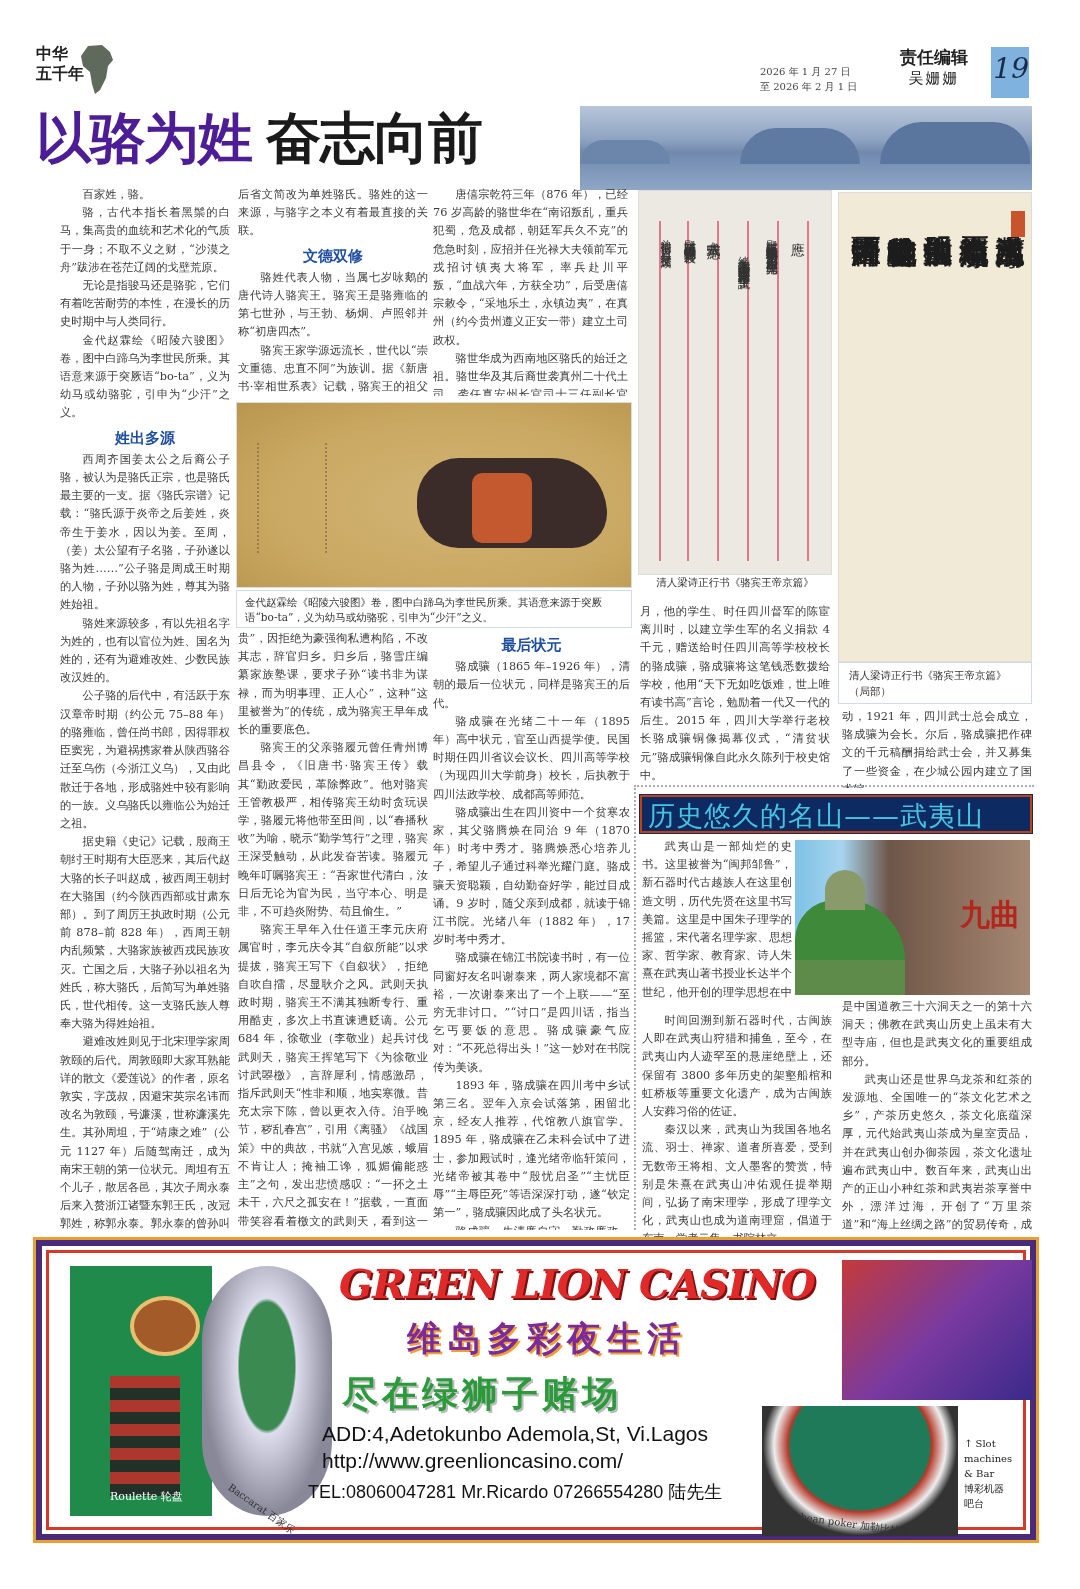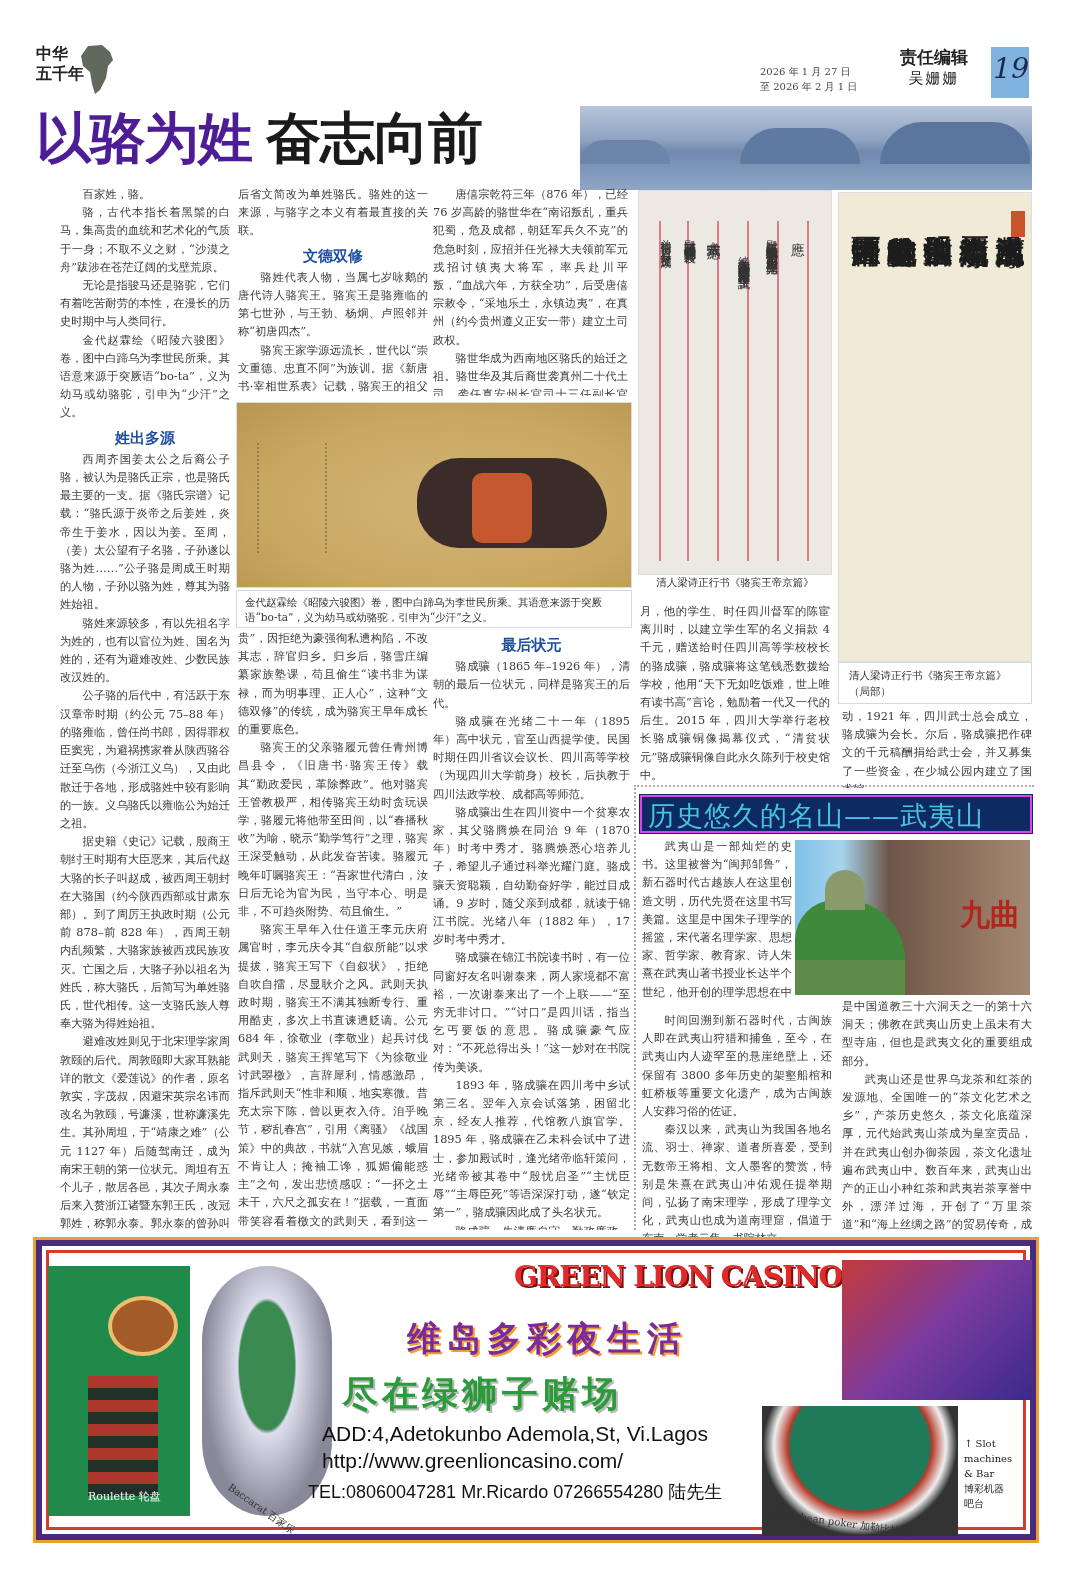--- a/index.html
+++ b/index.html
@@ -36,39 +36,39 @@
 .horse .inscr{position:absolute;left:20px;top:40px;width:70px;height:110px;border-left:2px dotted #6b5a3d;border-right:2px dotted #6b5a3d;opacity:.5}
 .cap-horse{left:236px;top:590px;width:396px;height:38px;border:1px solid #cfdbe6;padding:4px 8px;font-size:10.5px;line-height:15px;color:#333;background:#fff}
 .doc{left:638px;top:190px;width:194px;height:385px;background:#ece9e2;border:1px solid #ddd}
 .doc .ln{position:absolute;top:30px;width:2px;height:340px;background:#e07a8a}
 .doc .vt{position:absolute;top:40px;writing-mode:vertical-rl;font-size:14px;color:#333;letter-spacing:1px}
 .cap-doc{left:638px;top:576px;width:194px;font-size:10.5px;text-align:center;color:#333}
 .callig{left:838px;top:192px;width:194px;height:470px;background:#f1ead6;border:1px solid #ddd}
 .callig .vt{position:absolute;top:20px;writing-mode:vertical-rl;font-size:30px;color:#1d1d1d;line-height:38px;font-family:"DejaVu Serif",serif}
 .callig .seal{position:absolute;right:6px;top:18px;width:14px;height:26px;background:#c8542e}
 .cap-callig{left:838px;top:662px;width:194px;height:42px;border:1px solid #cfdbe6;padding:4px 10px;font-size:10.5px;line-height:16px;color:#333}
-.wyhead{left:640px;top:795px;width:392px;height:38px;background:#0e2a63;color:#47c3e0;font-family:"DejaVu Sans",sans-serif;font-size:27px;line-height:38px;padding-left:6px;letter-spacing:1px;border:2px solid #d946ef;outline:1px solid #0e2a63}
+.wyhead{left:640px;top:795px;width:392px;height:38px;background:#0e2a63;color:#47c3e0;font-family:"DejaVu Sans",sans-serif;font-size:27px;line-height:38px;padding-left:6px;letter-spacing:1px;border:2px solid #c2410c;outline:1px solid #0e2a63}
 .dotbox{left:634px;top:785px;width:400px;height:445px;border-left:2px dotted #aab;border-top:2px dotted #aab}
 .wy-photo{left:795px;top:840px;width:235px;height:155px;overflow:hidden;background:linear-gradient(90deg,#7fc1e6 0%,#a6d4ee 20%,#6d5648 40%,#8b6f5c 70%,#a58874 100%)}
 .wy-photo .tree{position:absolute;left:0;top:60px;width:110px;height:70px;background:#3e8a3a;border-radius:40px 60px 0 0}
 .wy-photo .water{position:absolute;left:0;top:120px;width:110px;height:40px;background:#5f8b4a}
 .wy-photo .hill{position:absolute;left:30px;top:30px;width:40px;height:40px;background:#8b9a6a;border-radius:20px 20px 0 0}
 .wy-photo .jiu{position:absolute;left:165px;top:55px;font-size:30px;color:#b3261e;font-weight:bold;font-family:"DejaVu Sans",sans-serif}
 .c8{left:642px;top:838px;width:150px;height:162px;overflow:hidden}
 .c9{left:642px;top:998px;width:190px;height:232px;overflow:hidden}
 .c10{left:842px;top:998px;width:190px;height:232px;overflow:hidden}
 .ad{left:36px;top:1240px;width:1000px;height:300px;border:6px solid #4a2a7a;background:#fff;outline:3px solid #e8a030}
 .ad .inner{position:absolute;left:4px;top:4px;right:4px;bottom:4px;border:3px solid #d23a2a}
-.ad .roulette{position:absolute;left:6px;top:20px;width:142px;height:250px;background:#1f8a4a}
+.ad .roulette{position:absolute;left:28px;top:20px;width:142px;height:250px;background:#1f8a4a}
 .ad .roulette .wheel{position:absolute;left:60px;top:30px;width:70px;height:60px;border-radius:50%;background:#a35b2a;border:4px solid #e8c070}
 .ad .roulette .grid{position:absolute;left:40px;top:110px;width:70px;height:120px;background:repeating-linear-gradient(#c62828 0 12px,#222 12px 24px);opacity:.85}
 .ad .roulette .lbl{position:absolute;left:40px;bottom:12px;color:#fff;font-size:11px}
 .ad .baccarat{position:absolute;left:160px;top:20px;width:130px;height:250px;background:radial-gradient(ellipse at 50% 40%,#3a8a52 30%,#dde 32%,#889 70%);border-radius:50%/30%}
 .ad .baccarat .lbl{position:absolute;left:20px;bottom:0;font-size:10px;color:#333;transform:rotate(35deg)}
-.ad .title{position:absolute;left:270px;top:14px;width:530px;text-align:right;font-family:"DejaVu Serif",serif;font-weight:bold;font-size:28px;color:#e02a2a;text-shadow:2px 2px 0 #7a1010,-1px -1px 0 #fff;letter-spacing:-1px}
+.ad .title{position:absolute;left:270px;top:14px;width:530px;text-align:center;font-family:"DejaVu Serif",serif;font-weight:bold;font-style:italic;font-size:40px;color:#e02a2a;text-shadow:2px 2px 0 #7a1010,-1px -1px 0 #fff;letter-spacing:-1px}
 .ad .sub1{position:absolute;left:365px;top:70px;font-size:34px;color:#7a2a9a;font-weight:bold;letter-spacing:6px;text-shadow:2px 2px 0 #f0a030}
 .ad .sub2{position:absolute;left:300px;top:124px;font-size:36px;color:#2a9a3a;font-weight:bold;letter-spacing:4px;text-shadow:2px 2px 0 #bbb}
 .ad .addr{position:absolute;left:280px;top:176px;font-family:"Liberation Sans",sans-serif;font-size:21px;color:#111}
 .ad .url{position:absolute;left:280px;top:203px;font-family:"Liberation Sans",sans-serif;font-size:21px;color:#111}
 .ad .tel{position:absolute;left:266px;top:234px;font-family:"Liberation Sans",sans-serif;font-size:18px;color:#111}
 .ad .slots{position:absolute;left:800px;top:14px;width:190px;height:140px;background:linear-gradient(135deg,#c43a3a,#7a3aa0 50%,#3a2a8a)}
 .ad .poker{position:absolute;left:720px;top:160px;width:196px;height:130px;background:radial-gradient(ellipse at 50% 30%,#1f7a5a 50%,#b43a2a 52%,#eee 62%,#333 70%)}
 .ad .poker .lbl{position:absolute;left:10px;bottom:6px;font-size:10px;color:#333;transform:rotate(8deg)}
 .ad .slotlbl{position:absolute;left:922px;top:190px;font-size:10px;line-height:15px;color:#222}
 </style>
@@ -128,21 +128,21 @@
 </div>
 
 <div class="abs horse">
   <div class="inscr"></div>
   <div class="body"></div>
   <div class="saddle"></div>
 </div>
 <div class="abs cap-horse">金代赵霖绘《昭陵六骏图》卷，图中白蹄乌为李世民所乘。其语意来源于突厥语“bo-ta”，义为幼马或幼骆驼，引申为“少汗”之义。</div>
 
 <div class="abs col c4">
-  <p style="text-indent:0">贵”，因拒绝为豪强徇私遭构陷，不改其志，辞官归乡。归乡后，骆雪庄编纂家族塾课，苟且偷生“读书非为谋禄，而为明事理、正人心”，这种“文德双修”的传统，成为骆宾王早年成长的重要底色。</p>
+  <p style="text-indent:0">贵”，因拒绝为豪强徇私遭构陷，不改其志，辞官归乡。归乡后，骆雪庄编纂家族塾课，要求子孙“读书非为谋禄，而为明事理、正人心”，这种“这里被誉为”的传统，成为骆宾王早年成长的重要底色。</p>
   <p>骆宾王的父亲骆履元曾任青州博昌县令，《旧唐书·骆宾王传》载其“勤政爱民，革除弊政”。他对骆宾王管教极严，相传骆宾王幼时贪玩误学，骆履元将他带至田间，以“春播秋收”为喻，晓示“勤学笃行”之理，骆宾王深受触动，从此发奋苦读。骆履元晚年叮嘱骆宾王：“吾家世代清白，汝日后无论为官为民，当守本心、明是非，不可趋炎附势、苟且偷生。”</p>
   <p>骆宾王早年入仕任道王李元庆府属官时，李元庆令其“自叙所能”以求提拔，骆宾王写下《自叙状》，拒绝自吹自擂，尽显耿介之风。武则天执政时期，骆宾王不满其独断专行、重用酷吏，多次上书直谏遭贬谪。公元 684 年，徐敬业（李敬业）起兵讨伐武则天，骆宾王挥笔写下《为徐敬业讨武曌檄》，言辞犀利，情感激昂，指斥武则天“性非和顺，地实寒微。昔充太宗下陈，曾以更衣入侍。洎乎晚节，秽乱春宫”，引用《离骚》《战国策》中的典故，书就“入宫见嫉，蛾眉不肯让人；掩袖工谗，狐媚偏能惑主”之句，发出悲愤感叹：“一抔之土未干，六尺之孤安在！”据载，一直面带笑容看着檄文的武则天，看到这一句后感慨：“宰相之过也。人有如此才，而使之流落不偶乎。”</p>
 
 </div>
 
 <div class="abs col c5">
   <h3 style="">最后状元</h3>
   <p>骆成骧（1865 年–1926 年），清朝的最后一位状元，同样是骆宾王的后代。</p>
   <p>骆成骧在光绪二十一年（1895 年）高中状元，官至山西提学使。民国时期任四川省议会议长、四川高等学校（为现四川大学前身）校长，后执教于四川法政学校、成都高等师范。</p>
   <p>骆成骧出生在四川资中一个贫寒农家，其父骆腾焕在同治 9 年（1870 年）时考中秀才。骆腾焕悉心培养儿子，希望儿子通过科举光耀门庭。骆成骧天资聪颖，自幼勤奋好学，能过目成诵。9 岁时，随父亲到成都，就读于锦江书院。光绪八年（1882 年），17 岁时考中秀才。</p>

